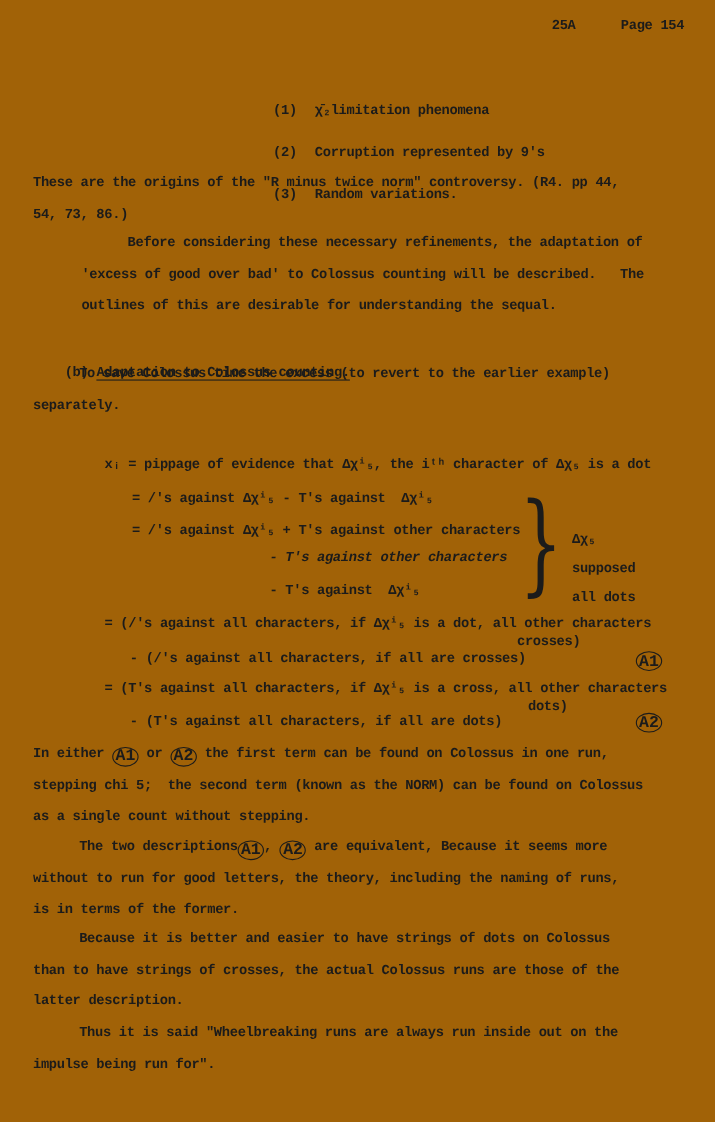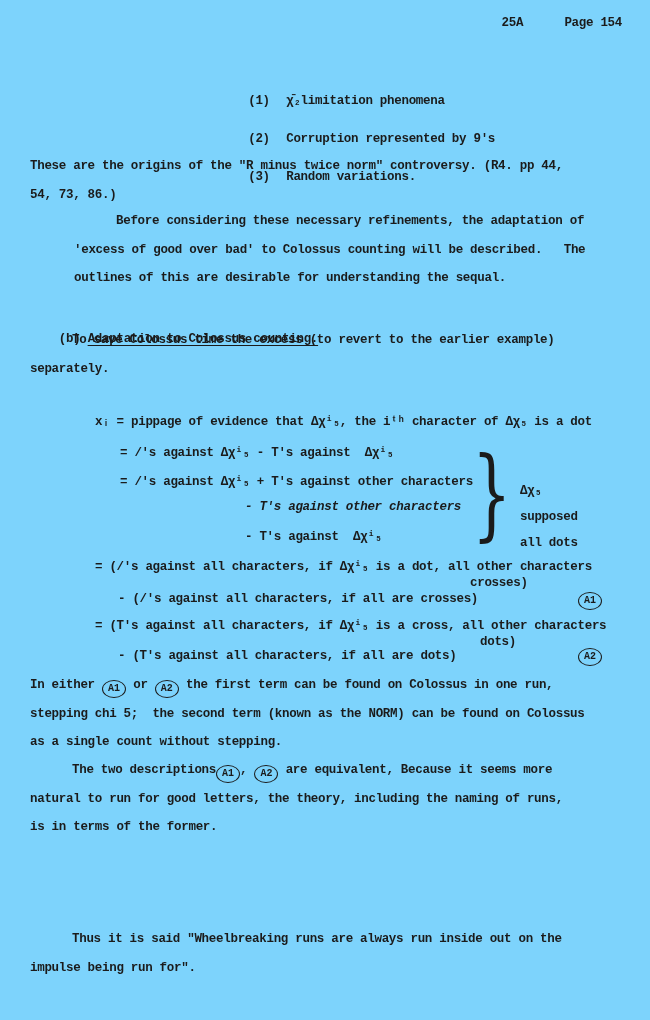--- a/index.html
+++ b/index.html
@@ -1,39 +1,39 @@
 <!DOCTYPE html>
 <html><head>
 <meta charset="utf-8">
 <style>
   html,body{margin:0;padding:0;background:#e8e8e4;}
   .page{
     position:relative;
     width:650px;height:1020px;
     margin:0 auto;
-    background:#7dd3fc;
+    background:#a16207;
     font-family:"Liberation Mono","DejaVu Sans Mono",monospace;
     font-weight:700;
     color:#1b1b1b;
     font-size:12.5px;
     letter-spacing:-0.3px;
     overflow:hidden;
   }
   .abs{position:absolute;}
   .line{white-space:pre;line-height:28.5px;}
   .indent{padding-left:42px;}
   .hdr span{margin-left:34px;}
   .list-item{height:38px;line-height:26px;white-space:pre;}
   .list-num{display:inline-block;width:26px;margin-right:12px;}
   .eqline{position:absolute;white-space:pre;}
   .circ{
     display:inline-flex;align-items:center;justify-content:center;
     min-width:20px;height:16px;padding:0 1px;
     border:1.6px solid #1b1b1b;border-radius:50%;
-    font-size:10px;letter-spacing:0;line-height:1;
+    font-size:15px;letter-spacing:0;line-height:1;
     vertical-align:-3px;
   }
   .circ-abs{position:absolute;}
   .brace{
     position:absolute;
     font-family:"DejaVu Serif",serif;
     font-weight:400;
     font-size:100px;
     line-height:1.15;
     transform:scaleX(0.62);
@@ -111,23 +111,28 @@
   </div>
 
   <div class="abs" style="top:671px;left:30px;">
     <div class="line"><span>In either </span><span class="circ">A1</span><span> or </span><span class="circ">A2</span><span> the first term can be found on Colossus in one run,</span></div>
     <div class="line">stepping chi 5;  the second term (known as the NORM) can be found on Colossus</div>
     <div class="line">as a single count without stepping.</div>
   </div>
 
   <div class="abs" style="top:756px;left:30px;">
     <div class="line indent"><span>The two descriptions</span><span class="circ">A1</span><span>, </span><span class="circ">A2</span><span> are equivalent, Because it seems more</span></div>
-    <div class="line">natural to run for good letters, the theory, including the naming of runs,</div>
+    <div class="line">without to run for good letters, the theory, including the naming of runs,</div>
     <div class="line">is in terms of the former.</div>
   </div>
 
+  <div class="abs" style="top:839px;left:30px;">
+    <div class="line indent">Because it is better and easier to have strings of dots on Colossus</div>
+    <div class="line">than to have strings of crosses, the actual Colossus runs are those of the</div>
+    <div class="line">latter description.</div>
+  </div>
 
   <div class="abs" style="top:925px;left:30px;">
     <div class="line indent">Thus it is said "Wheelbreaking runs are always run inside out on the</div>
     <div class="line">impulse being run for".</div>
   </div>
 
 </div>
 
 </body></html>

